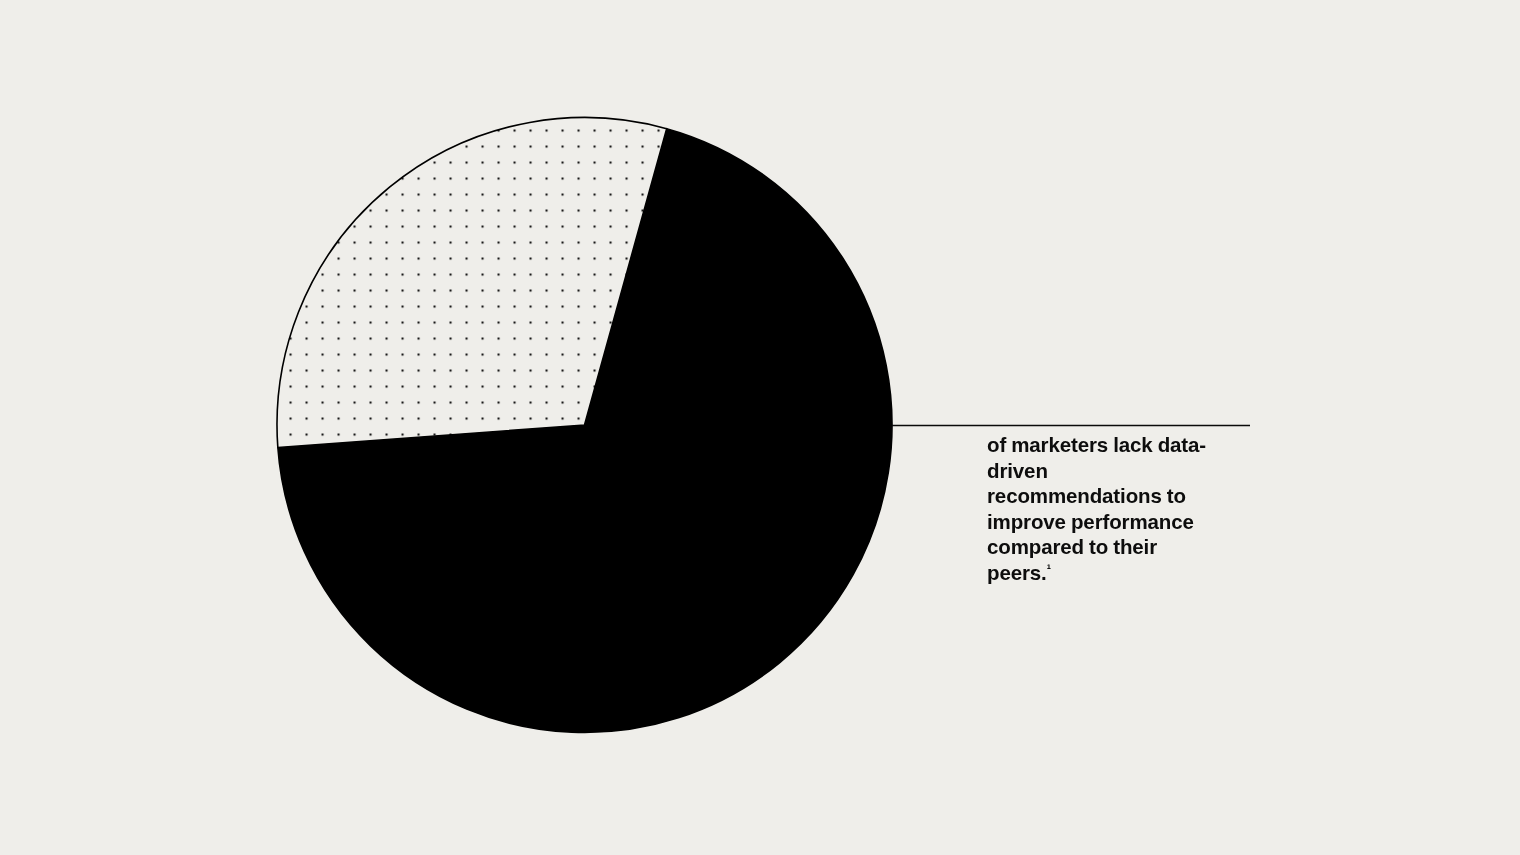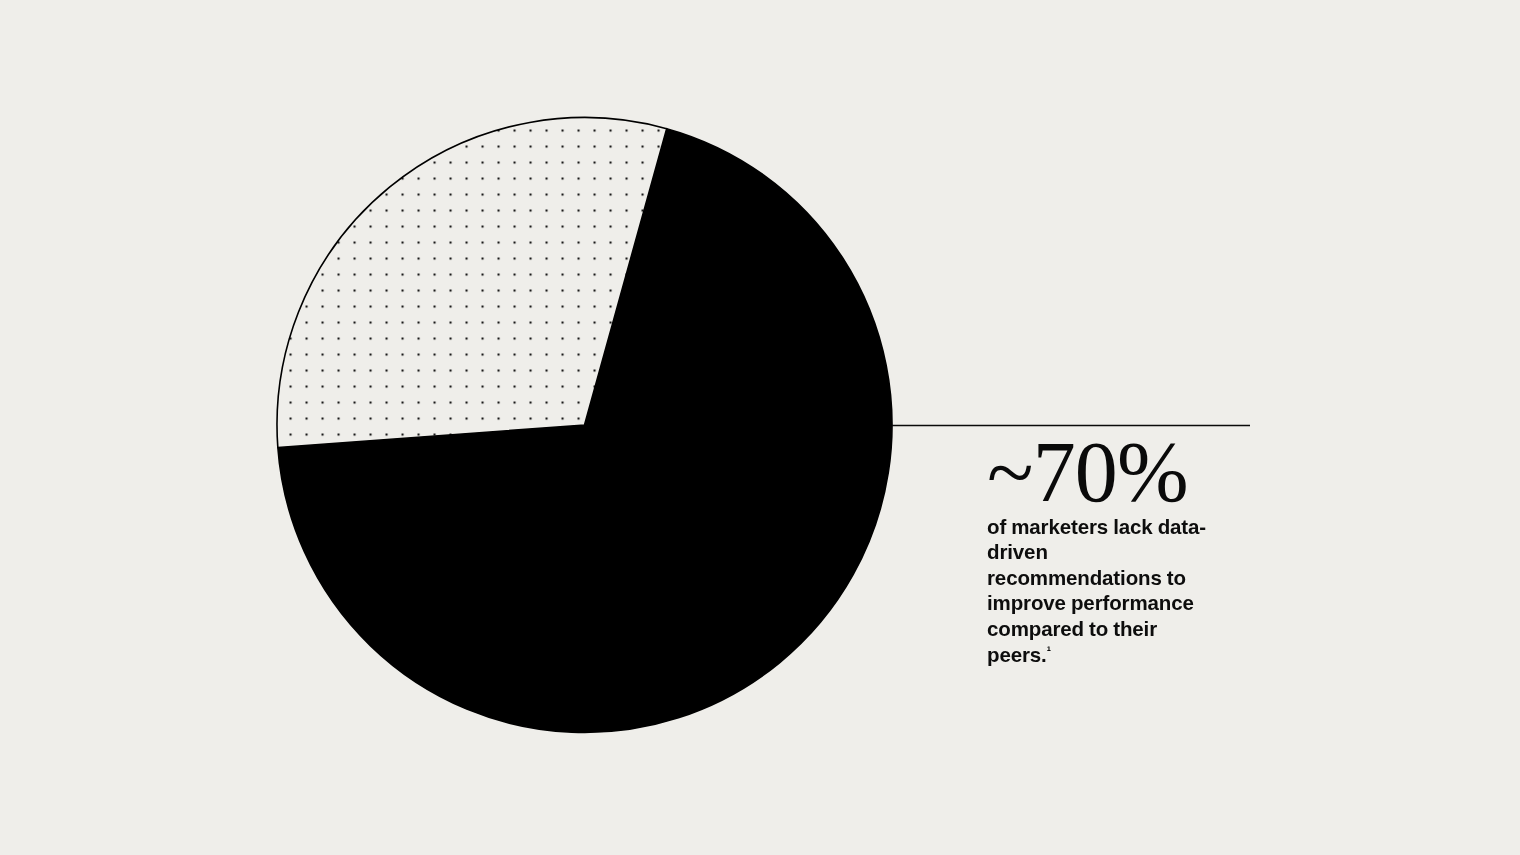--- a/index.html
+++ b/index.html
@@ -76,17 +76,16 @@
     </defs>
 
     <path id="slice-major" fill="#000000" stroke="#000000" stroke-width="1.6" stroke-linejoin="round" d="M 584.50 425.00 L 666.68 128.68 A 307.5 307.5 0 1 1 277.83 447.52 Z"></path>
 
     <path id="slice-minor" fill="url(#dotgrid)" stroke="#000000" stroke-width="1.6" stroke-linejoin="round" d="M 584.50 425.00 L 277.83 447.52 A 307.5 307.5 0 0 1 666.68 128.68 Z"></path>
 
     <line id="leader-line" x1="892.0" y1="425.5" x2="1250" y2="425.5" stroke="#0A0A0A" stroke-width="1.7"></line>
   </svg>
 
   <div class="callout">
-    <div class="callout-stat">~70%</div>
     <p class="callout-body"><span>of marketers lack data-driven recommendations to improve performance compared to their peers.</span><span class="callout-sup">¹</span></p>
   </div>
 
 </div>
 
 </body></html>

